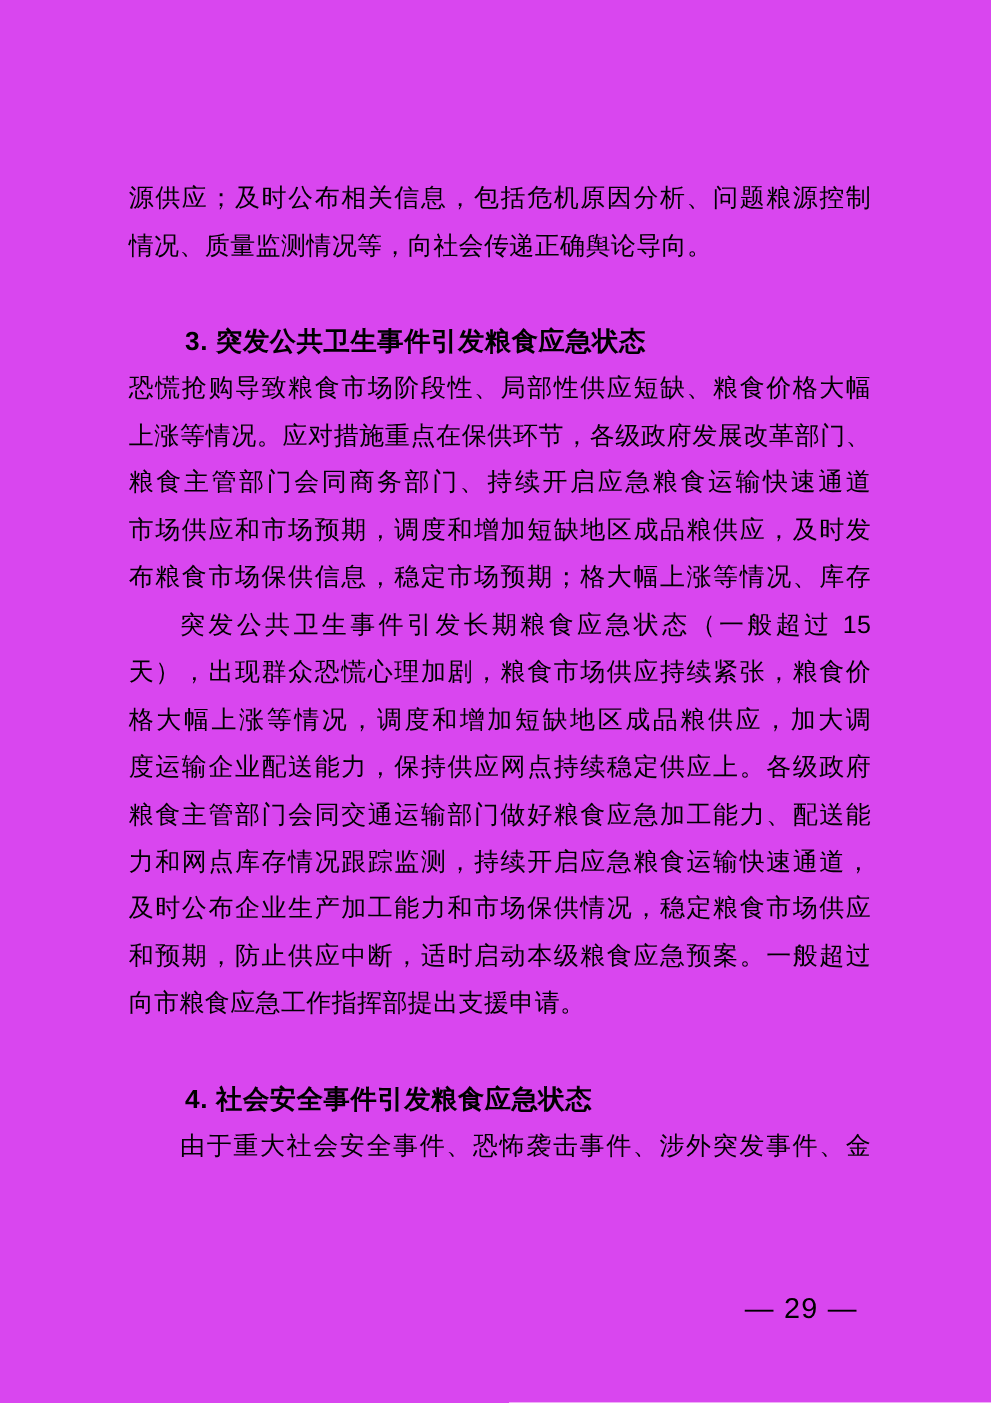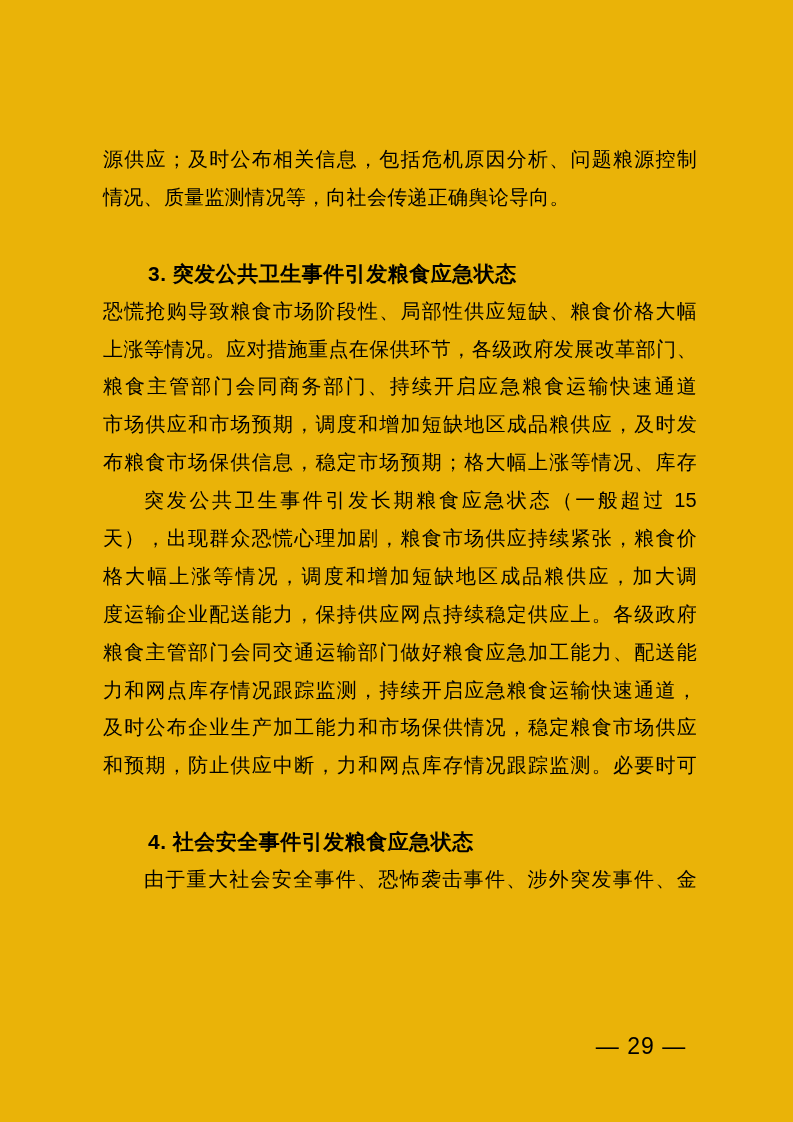--- a/index.html
+++ b/index.html
@@ -4,21 +4,21 @@
 <style>
   html, body {
     margin: 0;
     padding: 0;
     background: #ffffff;
   }
   .page {
     position: relative;
     width: 793px;
     height: 1122px;
-    background: #eab308;
+    background: #d946ef;
     color: #000000;
     font-family: "Liberation Sans", "DejaVu Sans", sans-serif;
     overflow: hidden;
   }
   .content {
     position: absolute;
     left: 103px;
     top: 141px;
     width: 594px;
   }
@@ -75,19 +75,20 @@
     <div class="ln j">粮食主管部门会同商务部门、持续开启应急粮食运输快速通道</div>
     <div class="ln j">市场供应和市场预期，调度和增加短缺地区成品粮供应，及时发</div>
     <div class="ln j">布粮食市场保供信息，稳定市场预期；格大幅上涨等情况、库存</div>
     <div class="ln j ind">突发公共卫生事件引发长期粮食应急状态（一般超过 15</div>
     <div class="ln j">天），出现群众恐慌心理加剧，粮食市场供应持续紧张，粮食价</div>
     <div class="ln j">格大幅上涨等情况，调度和增加短缺地区成品粮供应，加大调</div>
     <div class="ln j">度运输企业配送能力，保持供应网点持续稳定供应上。各级政府</div>
     <div class="ln j">粮食主管部门会同交通运输部门做好粮食应急加工能力、配送能</div>
     <div class="ln j">力和网点库存情况跟踪监测，持续开启应急粮食运输快速通道，</div>
     <div class="ln j">及时公布企业生产加工能力和市场保供情况，稳定粮食市场供应</div>
-    <div class="ln j">和预期，防止供应中断，力和网点库存情况跟踪监测。必要时可</div>
+    <div class="ln j">和预期，防止供应中断，适时启动本级粮食应急预案。一般超过</div>
+    <div class="ln">向市粮食应急工作指挥部提出支援申请。</div>
     <div class="ln hd">4. 社会安全事件引发粮食应急状态</div>
     <div class="ln j ind">由于重大社会安全事件、恐怖袭击事件、涉外突发事件、金</div>
   </div>
 
   <div class="footer">— 29 —</div>
 </div>
 
 </body></html>

